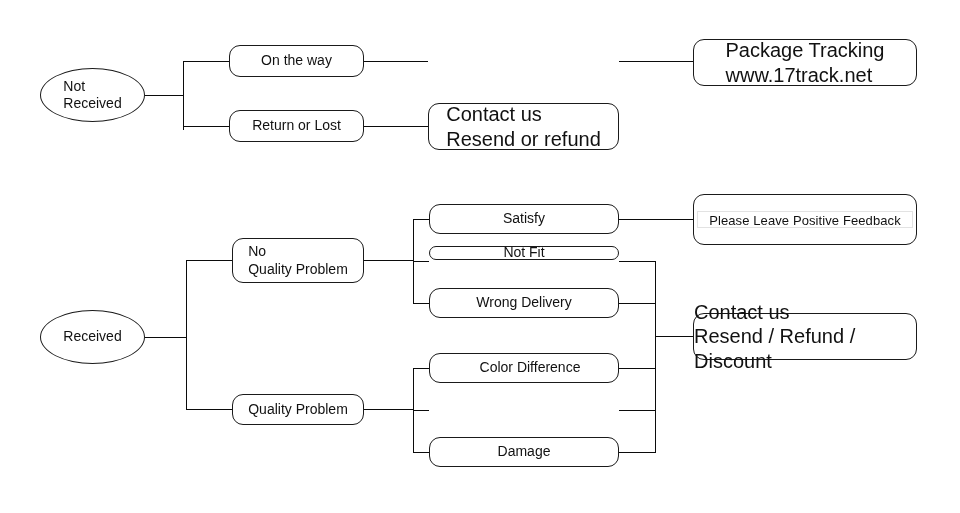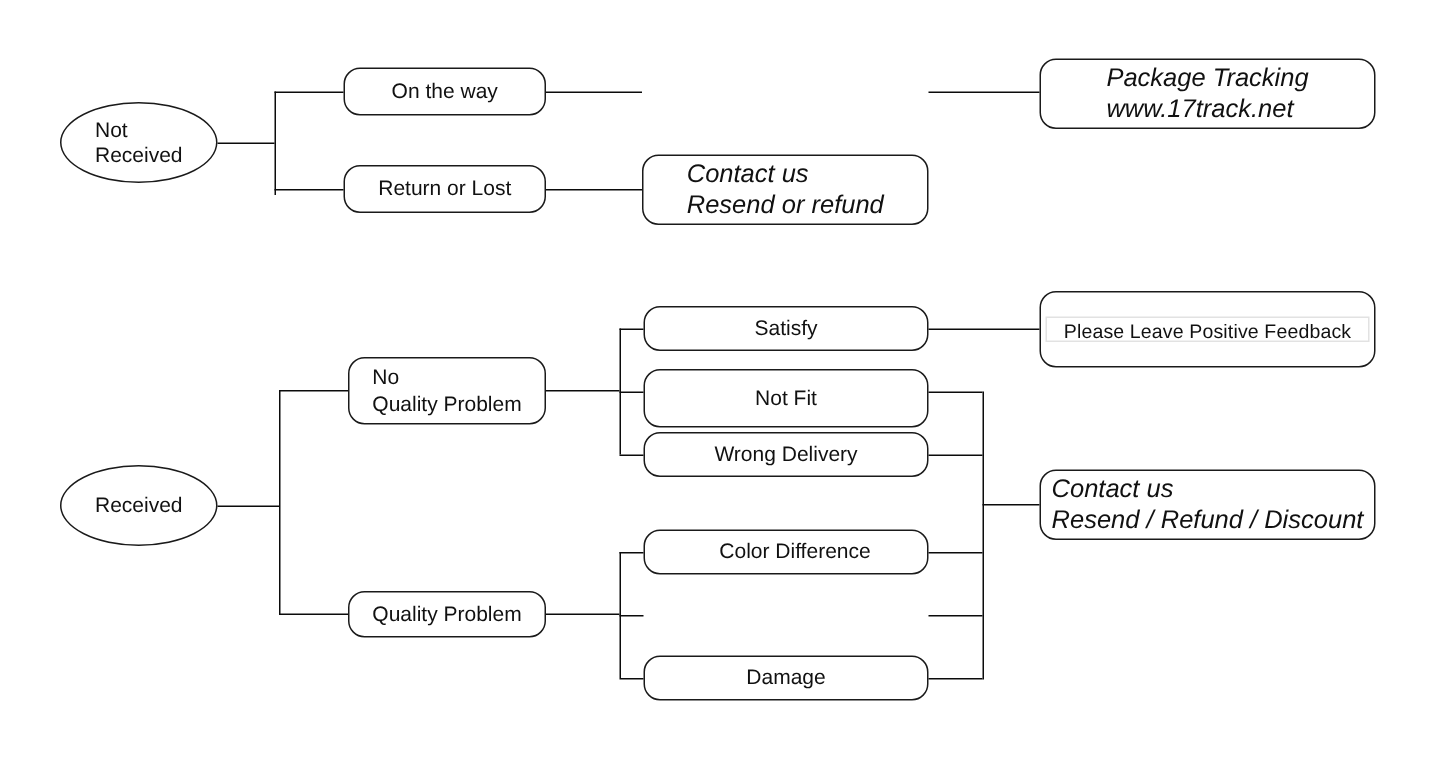--- a/index.html
+++ b/index.html
@@ -36,21 +36,21 @@
     color: #111111;
     display: flex;
     align-items: center;
     justify-content: center;
     line-height: 1.22;
     white-space: pre-line;
   }
   .node.rounded { border-radius: 11px; }
   .node.ellipse { border-radius: 50%; }
 
-  .t15 { font-size: 17px; font-style: italic; }
+  .t15 { font-size: 20px; }
   .t14 { font-size: 14px; }
 
   
   .feedback-box {
     position: absolute;
     box-sizing: border-box;
     border: 1px solid #1a1a1a;
     border-radius: 11px;
     background: #ffffff;
     display: flex;
@@ -133,21 +133,21 @@
 
   <div class="node rounded t14" style="left:232px; top:394px; width:132px; height:31px;">Quality Problem</div>
 
   <div class="line h" style="left:364px; top:260px; width:49px;"></div>
   <div class="line v" style="left:413px; top:219px; height:84px;"></div>
   <div class="line h" style="left:413px; top:219px; width:16px;"></div>
   <div class="line h" style="left:413px; top:261px; width:16px;"></div>
   <div class="line h" style="left:413px; top:303px; width:16px;"></div>
 
   <div class="node rounded t14" style="left:429px; top:204px; width:190px; height:30px;">Satisfy</div>
-  <div class="node rounded t14" style="left:429px; top:246px; width:190px; height:39px;">Not Fit</div>
+  <div class="node rounded t14" style="left:429px; top:246px; width:190px; height:14px;">Not Fit</div>
   <div class="node rounded t14" style="left:429px; top:288px; width:190px; height:30px;">Wrong Delivery</div>
 
   <div class="line h" style="left:364px; top:409px; width:49px;"></div>
   <div class="line v" style="left:413px; top:368px; height:84px;"></div>
   <div class="line h" style="left:413px; top:368px; width:16px;"></div>
   <div class="line h" style="left:413px; top:410px; width:16px;"></div>
   <div class="line h" style="left:413px; top:452px; width:16px;"></div>
 
   <div class="node rounded t14" style="left:429px; top:353px; width:190px; height:30px;padding-left:12px;">Color Difference</div>
   <div class="node rounded t14" style="left:429px; top:437px; width:190px; height:30px;">Damage</div>

